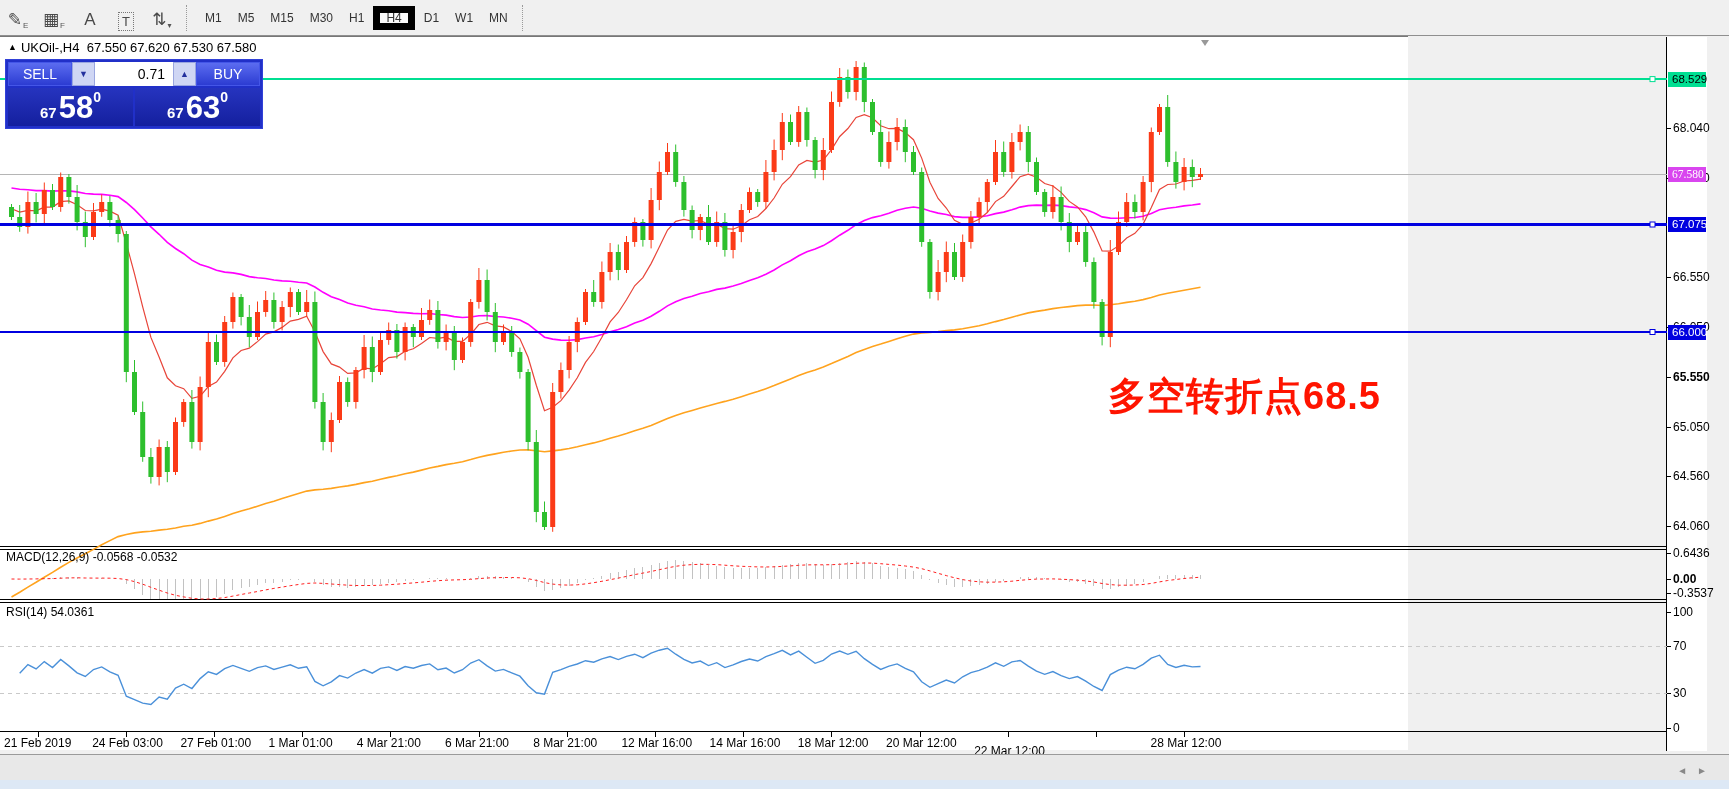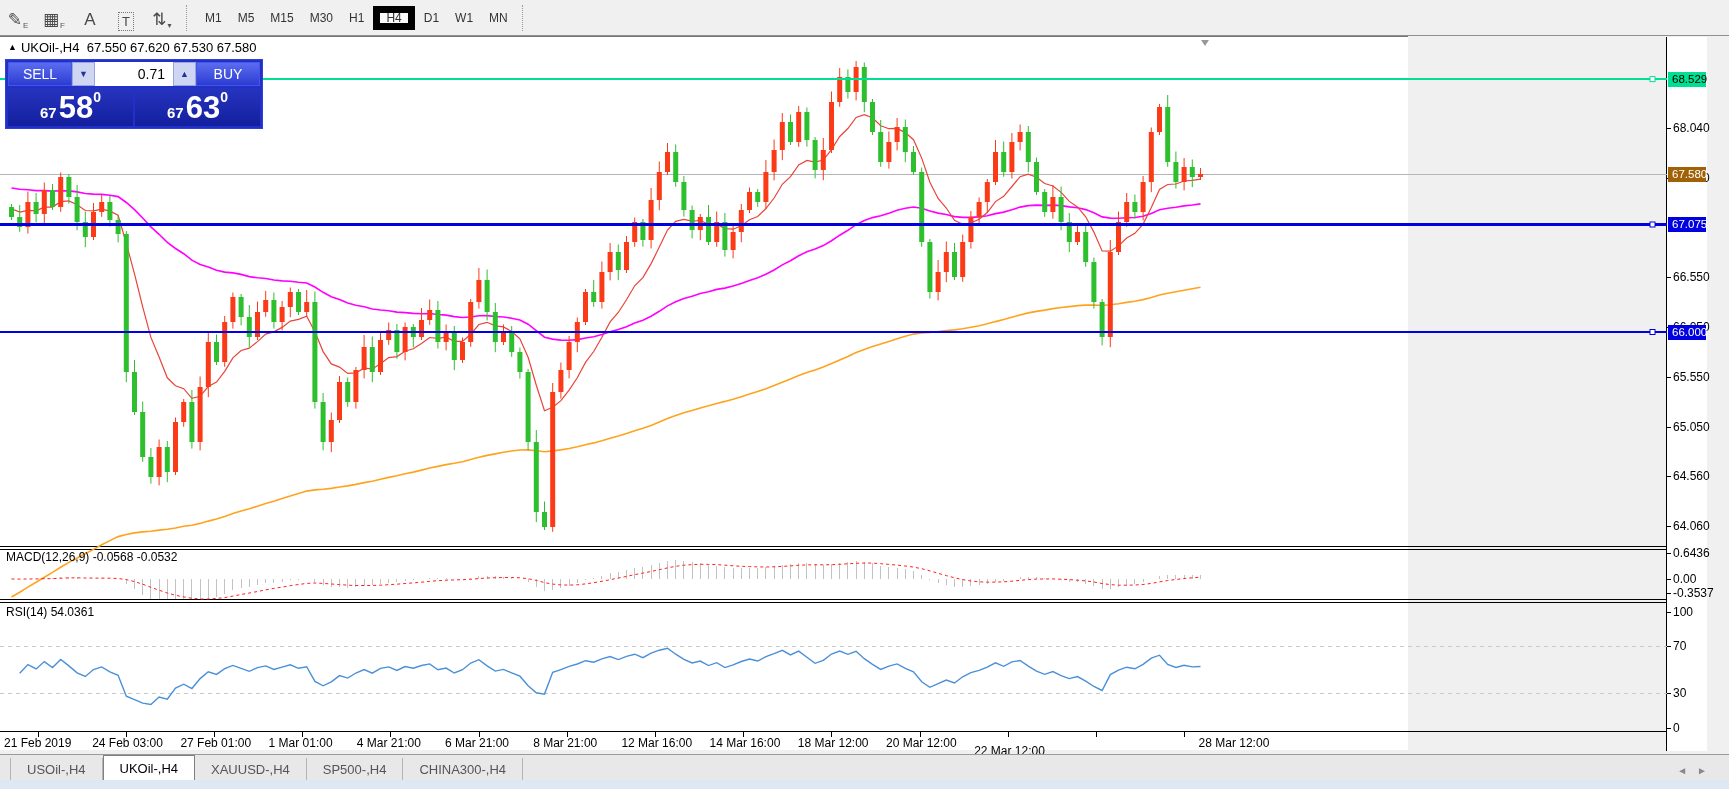--- a/index.html
+++ b/index.html
@@ -26,21 +26,21 @@
     background:#e9e9e9; border-left:2px solid #7f7f7f; border-right:1px solid #8f8f8f; }
   .chart-window { position:absolute; left:0; top:36px; width:1408px; height:714px;
     background:#fff; border-top:1px solid #777;padding-left:20px; }
   #plot { position:absolute; left:0; top:0; }
   .gutter { position:absolute; left:1667px; top:0; width:40px; height:714px;
     background:#fff; font-size:12px; color:#000; cursor:ns-resize; }
   .ax-label { position:absolute; left:6px; height:14px; line-height:14px; }
   .ax-tick { position:absolute; left:0; width:4px; height:1px; background:#000; }
   .px-badge { position:absolute; left:1px; width:38px; height:15px; line-height:15px;
     text-align:left; padding-left:4px; font-size:11.5px; }
-  .px-badge.black { background:#a16207; color:#fff; }
+  .px-badge.black { background:#d946ef; color:#fff;font-family:Liberation Serif, serif; }
   .px-badge.blue  { background:#0000e0; color:#fff; }
   .px-badge.green { background:#00df92; color:#000; }
 
   .chart-title { position:absolute; left:8px; top:3px; font-size:13px; color:#000; white-space:nowrap; }
   .chart-title .tri { font-size:9px; vertical-align:2px; margin-right:4px; }
 
   .panel-label { position:absolute; left:6px; font-size:12px; color:#000; white-space:nowrap; }
   .lbl-macd { top:513px; }
   .lbl-rsi  { top:568px; }
 
@@ -619,84 +619,78 @@
         <span class="bq-sup">0</span>
       </div>
       <div class="big-quote">
         <span class="bq-small">67</span>
         <span class="bq-main">63</span>
         <span class="bq-sup">0</span>
       </div>
     </div>
   </div>
 
+  <div class="annotation">多空转折点68.5</div>
 
   <div class="panel-label lbl-macd">MACD(12,26,9) -0.0568 -0.0532</div>
   <div class="panel-label lbl-rsi">RSI(14) 54.0361</div>
 
   <div id="dates">
       <div class="date-label" style="left: 4px;">21 Feb 2019</div>
       <div class="date-label" style="left: 92.2px;">24 Feb 03:00</div>
       <div class="date-label" style="left: 180.4px; text-align: right;">27 Feb 01:00</div>
       <div class="date-label" style="left: 268.6px;">1 Mar 01:00</div>
       <div class="date-label" style="left: 356.8px;">4 Mar 21:00</div>
       <div class="date-label" style="left: 445px;">6 Mar 21:00</div>
       <div class="date-label" style="left: 533.2px;">8 Mar 21:00</div>
       <div class="date-label" style="left: 621.4px;">12 Mar 16:00</div>
       <div class="date-label" style="left: 709.6px;">14 Mar 16:00</div>
       <div class="date-label" style="left: 797.8px;">18 Mar 12:00</div>
       <div class="date-label" style="left: 886px;">20 Mar 12:00</div>
       <div class="date-label" style="left: 974.2px; margin-top: 8px;">22 Mar 12:00</div>
       <div class="date-label" style="left: 1062.4px; margin-top: 36px;">26 Mar 08:00</div>
-      <div class="date-label" style="left: 1150.6px; margin-left: 48px;">28 Mar 12:00</div>
+      <div class="date-label" style="left: 1150.6px;">28 Mar 12:00</div>
     </div>
 
   <div class="gutter" id="gutter">
       <div class="ax-label" style="top: 84px;">68.040</div>
       <div class="ax-tick" style="top: 91px;"></div>
       <div class="ax-label" style="top: 134px;">67.540</div>
       <div class="ax-tick" style="top: 141px;"></div>
       <div class="ax-label" style="top: 233px;">66.550</div>
       <div class="ax-tick" style="top: 240px;"></div>
       <div class="ax-label" style="top: 283px;">66.050</div>
       <div class="ax-tick" style="top: 290px;"></div>
-      <div class="ax-label" style="top: 333px;">65.550</div>
+      <div class="ax-label" style="top: 333px; font-weight: bold;">65.550</div>
       <div class="ax-tick" style="top: 340px;"></div>
       <div class="ax-label" style="top: 383px;">65.050</div>
       <div class="ax-tick" style="top: 390px;"></div>
       <div class="ax-label" style="top: 432px;">64.560</div>
       <div class="ax-tick" style="top: 439px;"></div>
       <div class="ax-label" style="top: 482px;">64.060</div>
       <div class="ax-tick" style="top: 489px;"></div>
       <div class="ax-label" style="top: 509.256px;">0.6436</div>
       <div class="ax-tick" style="top: 516.256px;"></div>
-      <div class="ax-label" style="top: 535px;">0.00</div>
+      <div class="ax-label" style="top: 535px; font-weight: bold;">0.00</div>
       <div class="ax-tick" style="top: 542px;"></div>
       <div class="ax-label" style="top: 549.148px;">-0.3537</div>
       <div class="ax-tick" style="top: 556.148px;"></div>
       <div class="ax-label" style="top: 567.5px;">100</div>
       <div class="ax-tick" style="top: 574.5px;"></div>
       <div class="ax-label" style="top: 602.45px;">70</div>
       <div class="ax-tick" style="top: 609.45px;"></div>
       <div class="ax-label" style="top: 649.05px;">30</div>
       <div class="ax-tick" style="top: 656.05px;"></div>
       <div class="ax-label" style="top: 684px;">0</div>
       <div class="ax-tick" style="top: 691px;"></div>
       <div class="px-badge green" style="top: 34.6px;">68.529</div>
       <div class="px-badge black" style="top: 129.5px;">67.580</div>
       <div class="px-badge blue" style="top: 180px;">67.075</div>
       <div class="px-badge blue" style="top: 287.5px;">66.000</div>
     </div>
 </div>
 
 <div class="tab-bar">
-  <div id="tabs" style="display:flex; align-items:flex-end; height:100%;">
-      <div class="tab">USOil-,H4</div>
-      <div class="tab active">UKOil-,H4</div>
-      <div class="tab">XAUUSD-,H4</div>
-      <div class="tab">SP500-,H4</div>
-      <div class="tab">CHINA300-,H4</div>
-    </div>
   <div class="tab-scroll">
     <span>◄</span><span>►</span>
   </div>
 </div>
 <div class="bottom-strip"></div>
 
 </body></html>

